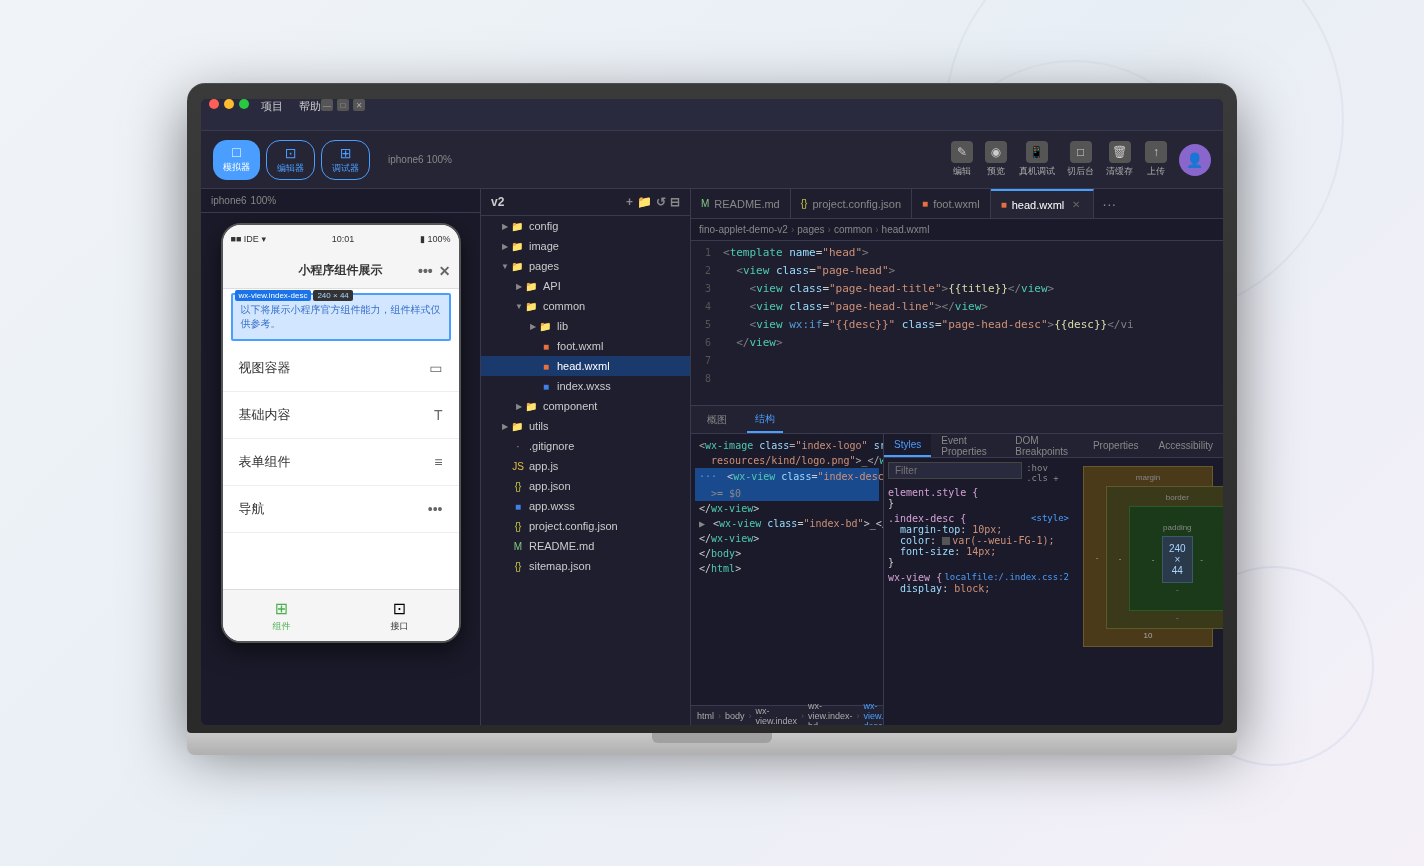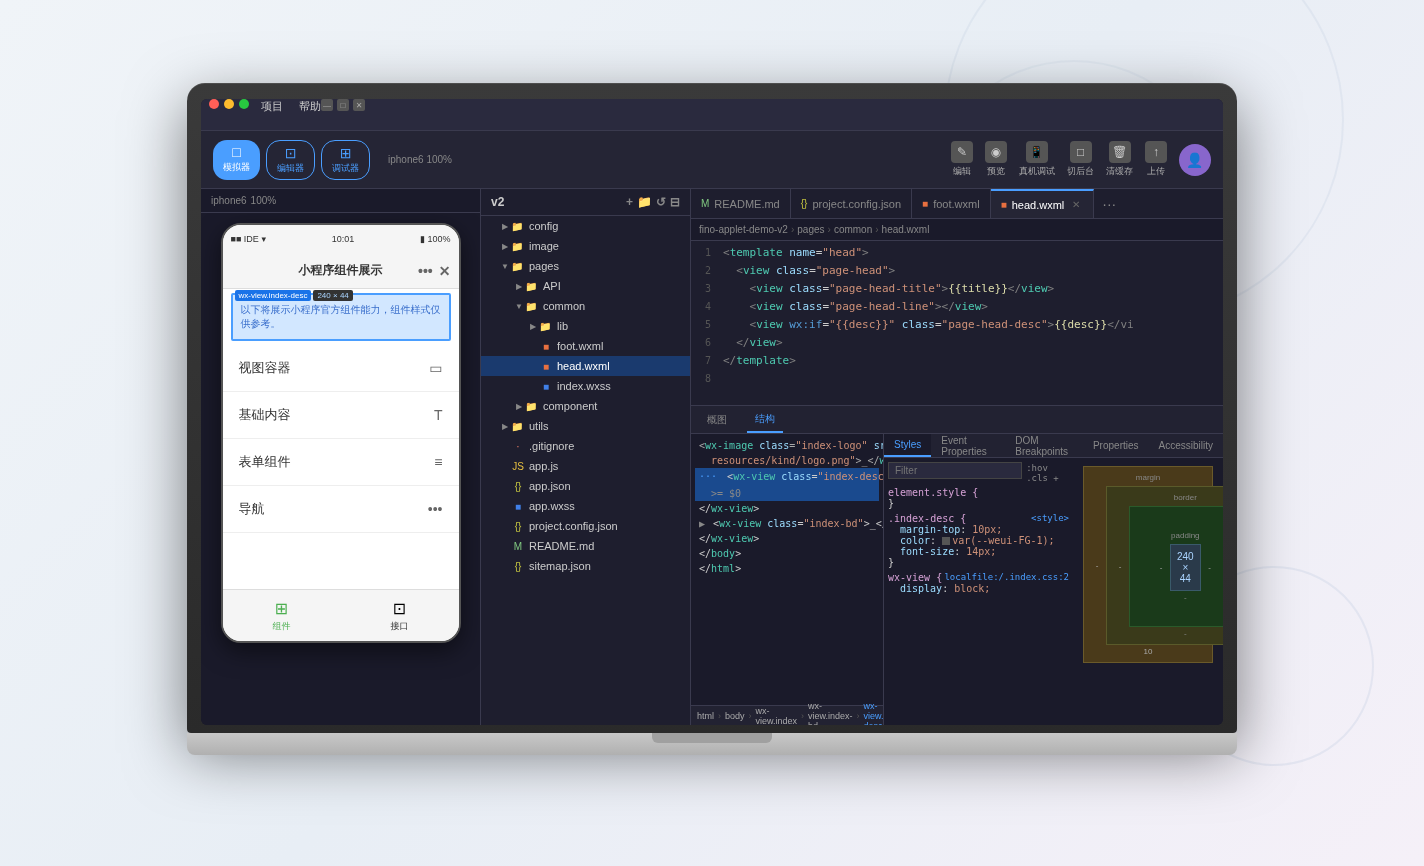--- a/index.html
+++ b/index.html
@@ -686,21 +686,21 @@
     .bm-border {
       background: #3a3a1a;
       border: 1px solid #5a5a2a;
       padding: 6px;
       text-align: center;
       margin: 2px;
     }
     .bm-padding {
       background: #1a3a1a;
       border: 1px solid #2a5a2a;
-      padding: 24px;
+      padding: 16px;
       text-align: center;
       margin: 2px;
     }
     .bm-content {
       background: #2a3a4a;
       border: 1px solid #3a5a6a;
       padding: 6px;
       text-align: center;
       margin: 2px;
       font-size: 10px;
@@ -1028,21 +1028,20 @@
                   <div class="code-line">
                     <span class="line-number">5</span>
                     <span class="line-content">    <span class="punct">&lt;</span><span class="tag">view</span> <span class="kw">wx:if</span>=<span class="str">"{{desc}}"</span> <span class="attr">class</span>=<span class="str">"page-head-desc"</span><span class="punct">&gt;</span><span class="expr">{{desc}}</span><span class="punct">&lt;/vi</span></span>
                   </div>
                   <div class="code-line">
                     <span class="line-number">6</span>
                     <span class="line-content">  <span class="punct">&lt;/</span><span class="tag">view</span><span class="punct">&gt;</span></span>
                   </div>
                   <div class="code-line">
                     <span class="line-number">7</span>
-                    <span class="line-content"><span class="punct">&lt;/</span><span class="tag">template</span><span class="punct">&gt;</span></span>
                   </div>
                   <div class="code-line">
                     <span class="line-number">8</span>
                     <span class="line-content"></span>
                   </div>
                 </div>
               </div>
 
               <div class="devtools-panel">
                 <div class="devtools-tabs">

